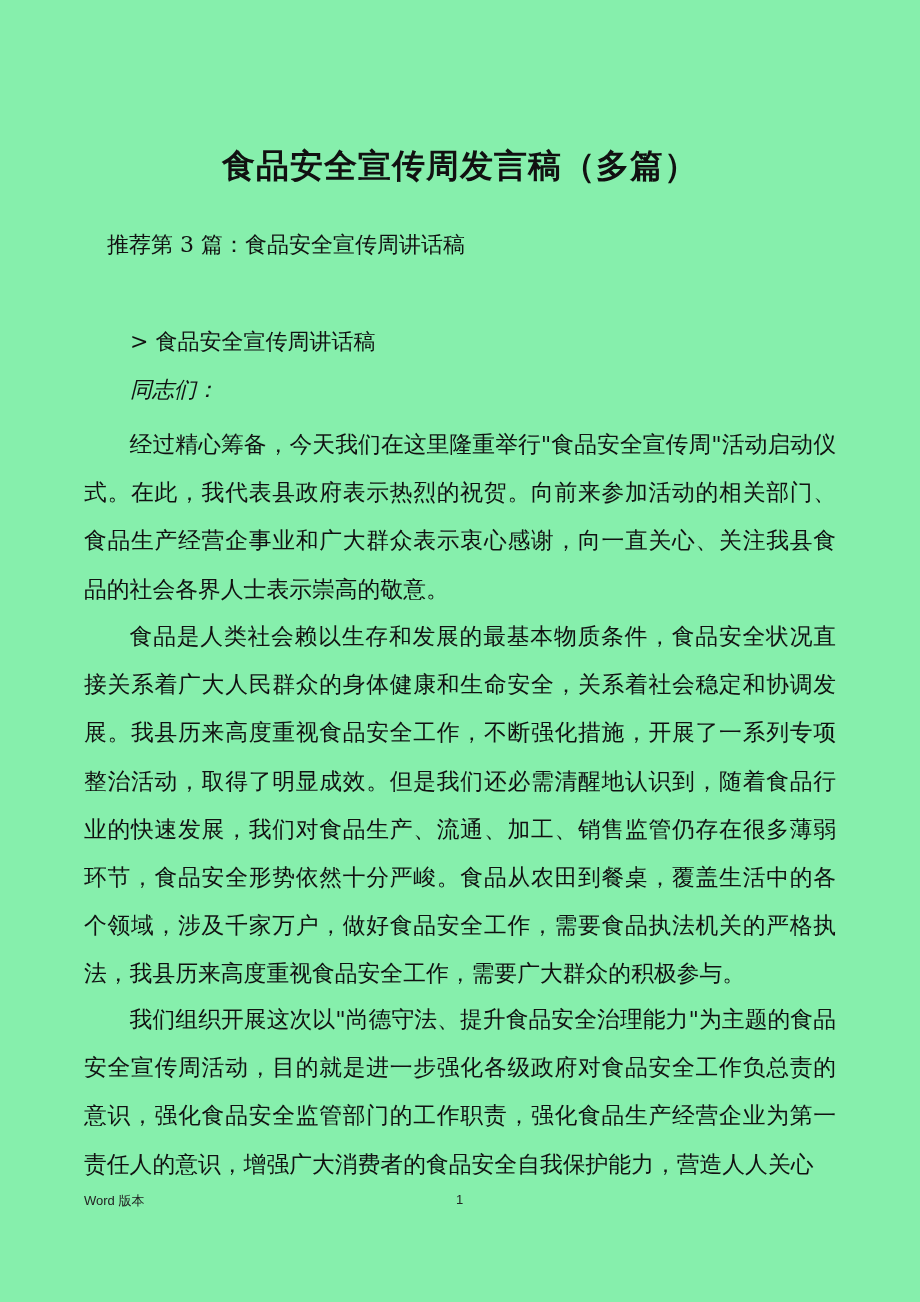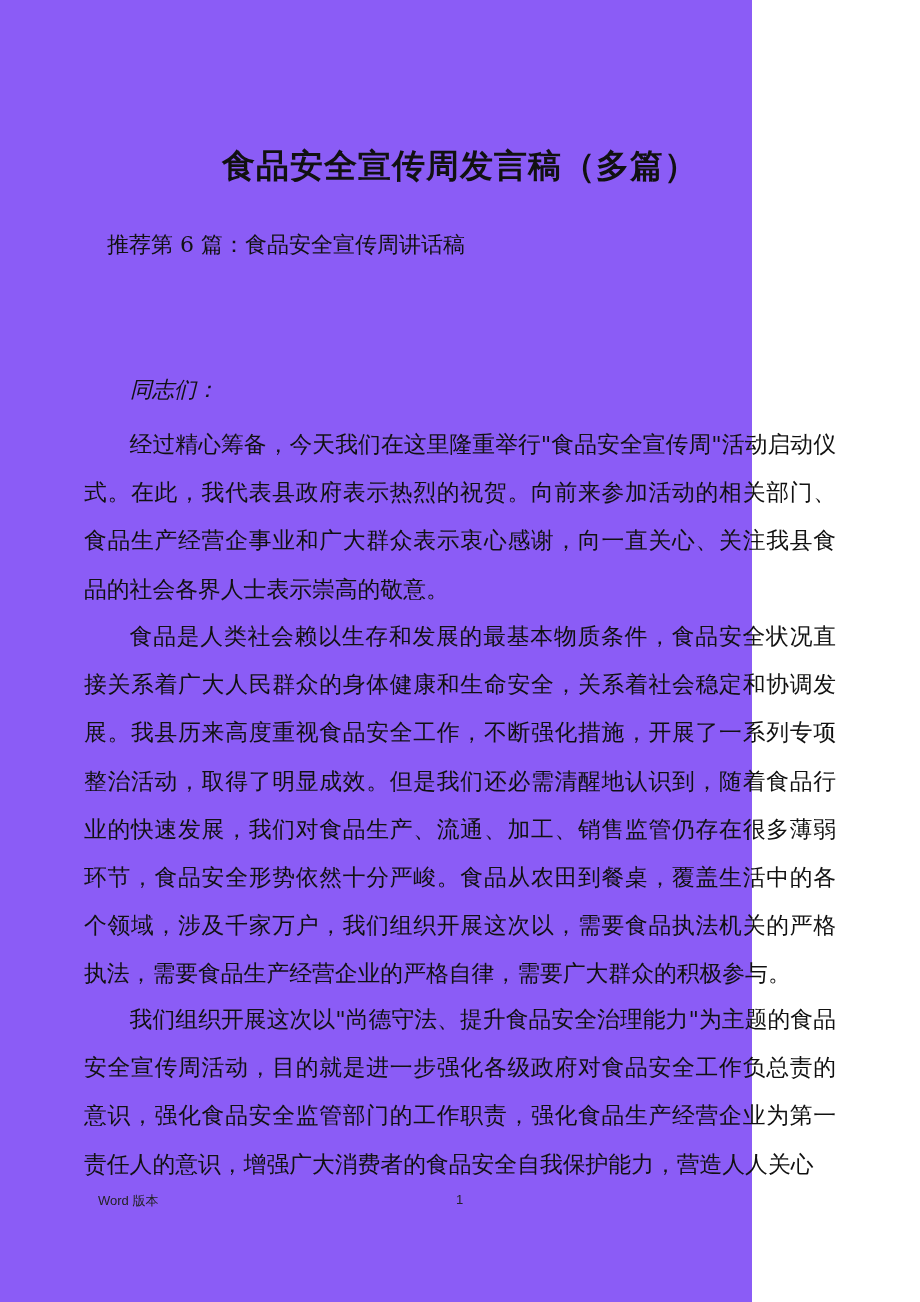--- a/index.html
+++ b/index.html
@@ -1,50 +1,51 @@
 <!DOCTYPE html>
 <html><head>
   <meta charset="utf-8">
   <style>
     html, body { margin: 0; padding: 0; background: #ffffff; }
     body { width: 920px; height: 1302px; position: relative; overflow: hidden;
            font-family: "DejaVu Serif", "Liberation Serif", serif; color: #111; }
-    .page { position: absolute; left: 0; top: 0; width: 752px; height: 1302px; background: #8b5cf6; }
+    .page { position: absolute; left: 0; top: 0; width: 920px; height: 1302px; background: #86efac; }
     .title { position: absolute; left: 0; width: 920px; top: 144px; text-align: center;
              font-size: 33px; font-weight: bold; letter-spacing: 1px; line-height: 44px;
              font-family: "DejaVu Sans", "Liberation Sans", sans-serif; }
     .line { position: absolute; font-size: 22px; line-height: 30px; white-space: nowrap; }
     .subhead { left: 107px; top: 230px; }
     .subtitle { left: 177px; top: 279px; }
     .arrow-line { left: 130px; top: 327px; }
     .greeting { left: 130px; top: 375px; font-style: italic; }
     .body-text { position: absolute; left: 84px; width: 752px; font-size: 22.8px; line-height: 48.2px; }
     .para { margin: 0; text-indent: 2em; text-align: justify; text-align-last: left; }
     .p1 { top: 420px; }
     .p2 { top: 612px; }
     .p3 { top: 995px; }
     .footer-left { position: absolute; left: 84px; top: 1192px; font-size: 13px;
-                   font-family: "Liberation Sans", "DejaVu Sans", sans-serif; color: #222; margin-left: 14px; }
+                   font-family: "Liberation Sans", "DejaVu Sans", sans-serif; color: #222; }
     .footer-page { position: absolute; left: 456px; top: 1192px; font-size: 13px;
                    font-family: "Liberation Sans", "DejaVu Sans", sans-serif; color: #222; }
   </style>
 </head>
 <body>
 
 <div class="page">
   <div class="title">食品安全宣传周发言稿（多篇）</div>
 
-  <div class="line subhead">推荐第 6 篇：食品安全宣传周讲话稿</div>
+  <div class="line subhead">推荐第 3 篇：食品安全宣传周讲话稿</div>
+  <div class="line arrow-line">&gt;  食品安全宣传周讲话稿</div>
   <div class="line greeting">同志们：</div>
 
   <div class="body-text p1">
     <p class="para">经过精心筹备，今天我们在这里隆重举行"食品安全宣传周"活动启动仪式。在此，我代表县政府表示热烈的祝贺。向前来参加活动的相关部门、食品生产经营企事业和广大群众表示衷心感谢，向一直关心、关注我县食品的社会各界人士表示崇高的敬意。</p>
   </div>
   <div class="body-text p2">
-    <p class="para">食品是人类社会赖以生存和发展的最基本物质条件，食品安全状况直接关系着广大人民群众的身体健康和生命安全，关系着社会稳定和协调发展。我县历来高度重视食品安全工作，不断强化措施，开展了一系列专项整治活动，取得了明显成效。但是我们还必需清醒地认识到，随着食品行业的快速发展，我们对食品生产、流通、加工、销售监管仍存在很多薄弱环节，食品安全形势依然十分严峻。食品从农田到餐桌，覆盖生活中的各个领域，涉及千家万户，我们组织开展这次以，需要食品执法机关的严格执法，需要食品生产经营企业的严格自律，需要广大群众的积极参与。</p>
+    <p class="para">食品是人类社会赖以生存和发展的最基本物质条件，食品安全状况直接关系着广大人民群众的身体健康和生命安全，关系着社会稳定和协调发展。我县历来高度重视食品安全工作，不断强化措施，开展了一系列专项整治活动，取得了明显成效。但是我们还必需清醒地认识到，随着食品行业的快速发展，我们对食品生产、流通、加工、销售监管仍存在很多薄弱环节，食品安全形势依然十分严峻。食品从农田到餐桌，覆盖生活中的各个领域，涉及千家万户，做好食品安全工作，需要食品执法机关的严格执法，我县历来高度重视食品安全工作，需要广大群众的积极参与。</p>
   </div>
   <div class="body-text p3">
     <p class="para">我们组织开展这次以"尚德守法、提升食品安全治理能力"为主题的食品安全宣传周活动，目的就是进一步强化各级政府对食品安全工作负总责的意识，强化食品安全监管部门的工作职责，强化食品生产经营企业为第一责任人的意识，增强广大消费者的食品安全自我保护能力，营造人人关心</p>
   </div>
 
   <div class="footer-left">Word 版本</div>
   <div class="footer-page">1</div>
 </div>
 
 </body></html>

